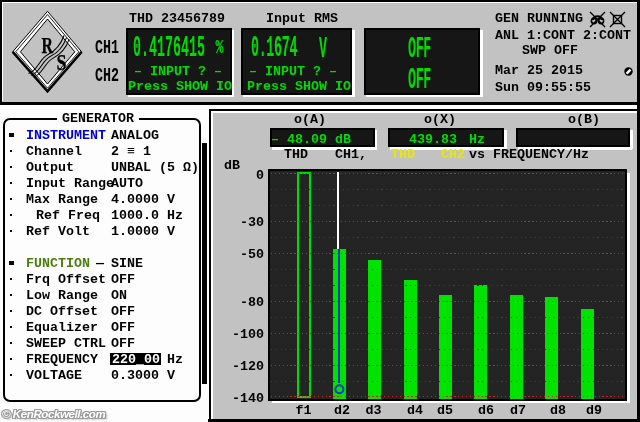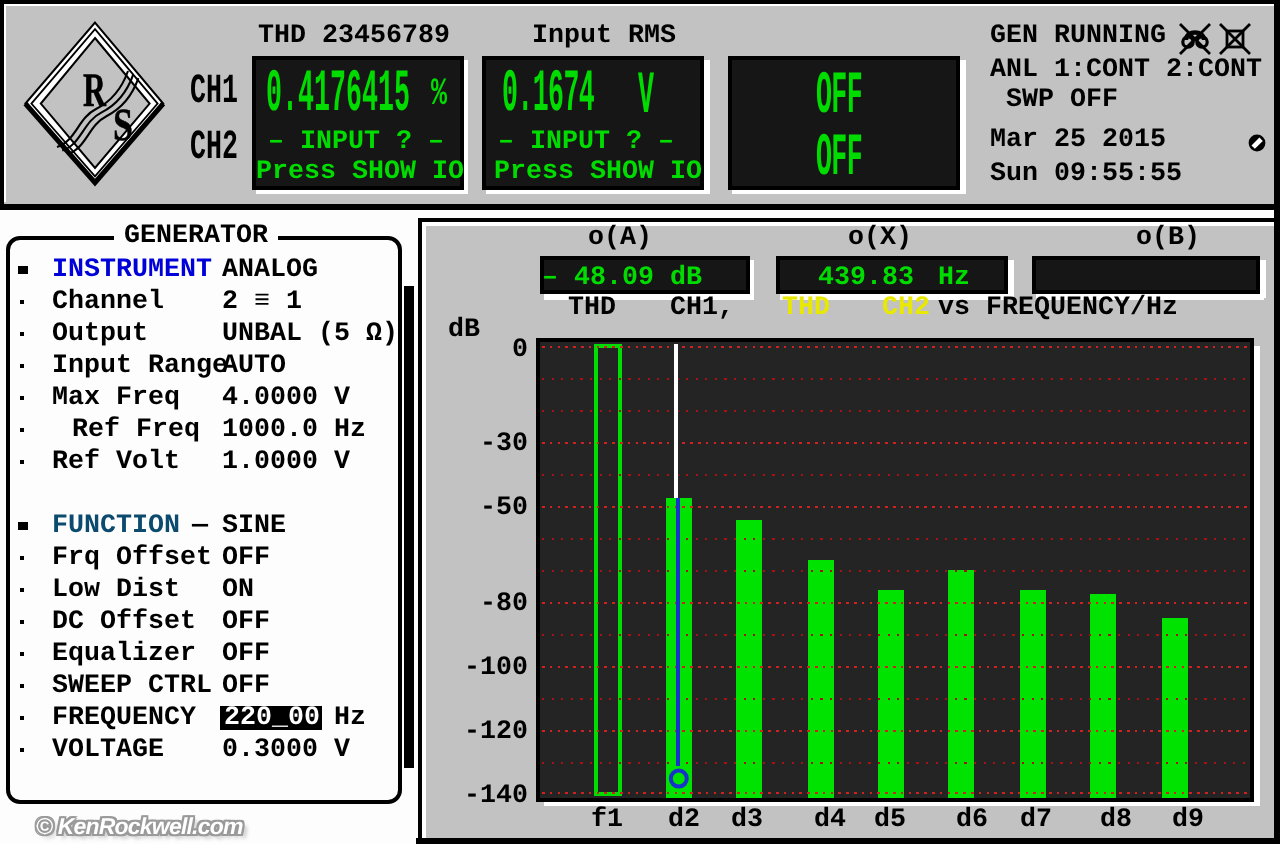--- a/index.html
+++ b/index.html
@@ -62,21 +62,21 @@
 <span class="m g" style="left:247px;top:78.5px;">Press SHOW IO</span>
 
 <div class="box" style="left:364px;top:28px;width:112px;height:62.5px;"></div>
 <div class="bev" style="left:480px;top:30px;width:2.5px;height:67px;"></div>
 <div class="bev" style="left:366px;top:94.5px;width:117px;height:2.5px;"></div>
 <span class="big" style="left:408px;top:41.1px;letter-spacing:-0.7px;">OFF</span>
 <span class="big" style="left:408px;top:71.7px;letter-spacing:-0.7px;">OFF</span>
 
 <span class="m" style="left:495px;top:11px;">GEN RUNNING</span>
 <span class="m" style="left:495px;top:27.7px;">ANL 1:CONT 2:CONT</span>
-<span class="m" style="left:503px;top:43px;">SWP OFF</span>
+<span class="m" style="left:522px;top:43px;">SWP OFF</span>
 <span class="m" style="left:495px;top:63.3px;">Mar 25 2015</span>
 <span class="m" style="left:495px;top:79.9px;">Sun 09:55:55</span>
 
 <svg class="a" style="left:589px;top:11px;" width="38" height="17" viewBox="0 0 38 17">
   <path d="M1 1 L16 16 M16 1 L1 16" stroke="#000" stroke-width="1.4" fill="none"></path>
   <path d="M4 9 C4 4 13 4 13 9" stroke="#000" stroke-width="2.2" fill="none"></path>
   <circle cx="5" cy="10" r="2.6" fill="none" stroke="#000" stroke-width="1.6"></circle>
   <circle cx="12" cy="10" r="2.6" fill="none" stroke="#000" stroke-width="1.6"></circle>
   <path d="M21 1 L36 16 M36 1 L21 16" stroke="#000" stroke-width="1.4" fill="none"></path>
   <rect x="24.5" y="4.5" width="8" height="8" fill="none" stroke="#000" stroke-width="1.4"></rect>
@@ -187,51 +187,51 @@
 <div class="a" style="left:10px;top:149.5px;width:2px;height:2px;background:#000;"></div>
 <span class="m" style="left:26px;top:143.5px;">Channel</span>
 <span class="m" style="left:111px;top:143.5px;">2 ≡ 1</span>
 <div class="a" style="left:10px;top:165.5px;width:2px;height:2px;background:#000;"></div>
 <span class="m" style="left:26px;top:159.5px;">Output</span>
 <span class="m" style="left:111px;top:159.5px;">UNBAL (5 Ω)</span>
 <div class="a" style="left:10px;top:181.5px;width:2px;height:2px;background:#000;"></div>
 <span class="m" style="left:26px;top:175.5px;">Input Range</span>
 <span class="m" style="left:111px;top:175.5px;">AUTO</span>
 <div class="a" style="left:10px;top:197.5px;width:2px;height:2px;background:#000;"></div>
-<span class="m" style="left:26px;top:191.5px;">Max Freq</span>
+<span class="m" style="left:26px;top:191.5px;">Max Range</span>
 <span class="m" style="left:111px;top:191.5px;">4.0000 V</span>
 <div class="a" style="left:10px;top:213.5px;width:2px;height:2px;background:#000;"></div>
 <span class="m" style="left:36px;top:207.5px;text-align:right;">Ref Freq</span>
 <span class="m" style="left:111px;top:207.5px;">1000.0 Hz</span>
 <div class="a" style="left:10px;top:229.5px;width:2px;height:2px;background:#000;"></div>
 <span class="m" style="left:26px;top:223.5px;">Ref Volt</span>
 <span class="m" style="left:111px;top:223.5px;">1.0000 V</span>
 
 <div class="a" style="left:9px;top:260.5px;width:4.5px;height:4.5px;background:#000;"></div>
-<span class="m" style="left:26px;top:255.5px;color:#0c4a6e;text-align:center;">FUNCTION</span>
+<span class="m" style="left:26px;top:255.5px;color:#4d7c0f;text-align:center;">FUNCTION</span>
 <span class="m" style="left:96px;top:255.5px;">—</span>
 <span class="m" style="left:111px;top:255.5px;">SINE</span>
 <div class="a" style="left:10px;top:277.5px;width:2px;height:2px;background:#000;"></div>
 <span class="m" style="left:26px;top:271.5px;">Frq Offset</span>
 <span class="m" style="left:111px;top:271.5px;">OFF</span>
 <div class="a" style="left:10px;top:293.5px;width:2px;height:2px;background:#000;"></div>
-<span class="m" style="left:26px;top:287.5px;">Low Dist</span>
+<span class="m" style="left:26px;top:287.5px;">Low Range</span>
 <span class="m" style="left:111px;top:287.5px;">ON</span>
 <div class="a" style="left:10px;top:309.5px;width:2px;height:2px;background:#000;"></div>
 <span class="m" style="left:26px;top:303.5px;">DC Offset</span>
 <span class="m" style="left:111px;top:303.5px;">OFF</span>
 <div class="a" style="left:10px;top:325.5px;width:2px;height:2px;background:#000;"></div>
 <span class="m" style="left:26px;top:319.5px;">Equalizer</span>
 <span class="m" style="left:111px;top:319.5px;">OFF</span>
 <div class="a" style="left:10px;top:341.5px;width:2px;height:2px;background:#000;"></div>
 <span class="m" style="left:26px;top:335.5px;">SWEEP CTRL</span>
 <span class="m" style="left:111px;top:335.5px;">OFF</span>
 <div class="a" style="left:10px;top:357.5px;width:2px;height:2px;background:#000;"></div>
 <span class="m" style="left:26px;top:351.5px;">FREQUENCY</span>
 <div class="a" style="left:110px;top:352.5px;width:51px;height:12px;background:#000;"></div>
 <span class="m" style="left:112px;top:351.5px;color:#fff;">220_00</span>
 <span class="m" style="left:167px;top:351.5px;">Hz</span>
 <div class="a" style="left:10px;top:373.5px;width:2px;height:2px;background:#000;"></div>
 <span class="m" style="left:26px;top:367.5px;text-align:right;">VOLTAGE</span>
 <span class="m" style="left:111px;top:367.5px;">0.3000 V</span>
 
 <span class="a" style="left:2px;top:407.5px;font:italic bold 11.5px 'Liberation Sans',sans-serif;color:#fff;letter-spacing:-0.4px;
- text-shadow:-1px -1px 0 #9a9a9a,1px -1px 0 #9a9a9a,-1px 1px 0 #9a9a9a,1px 1px 0 #9a9a9a,0 -1px 0 #9a9a9a,0 1px 0 #9a9a9a,-1px 0 0 #9a9a9a,1px 0 0 #9a9a9a,2px 2px 2px #b5b5b5;margin-left:16px;">© KenRockwell.com</span>
+ text-shadow:-1px -1px 0 #9a9a9a,1px -1px 0 #9a9a9a,-1px 1px 0 #9a9a9a,1px 1px 0 #9a9a9a,0 -1px 0 #9a9a9a,0 1px 0 #9a9a9a,-1px 0 0 #9a9a9a,1px 0 0 #9a9a9a,2px 2px 2px #b5b5b5;">© KenRockwell.com</span>
 
 </body></html>

